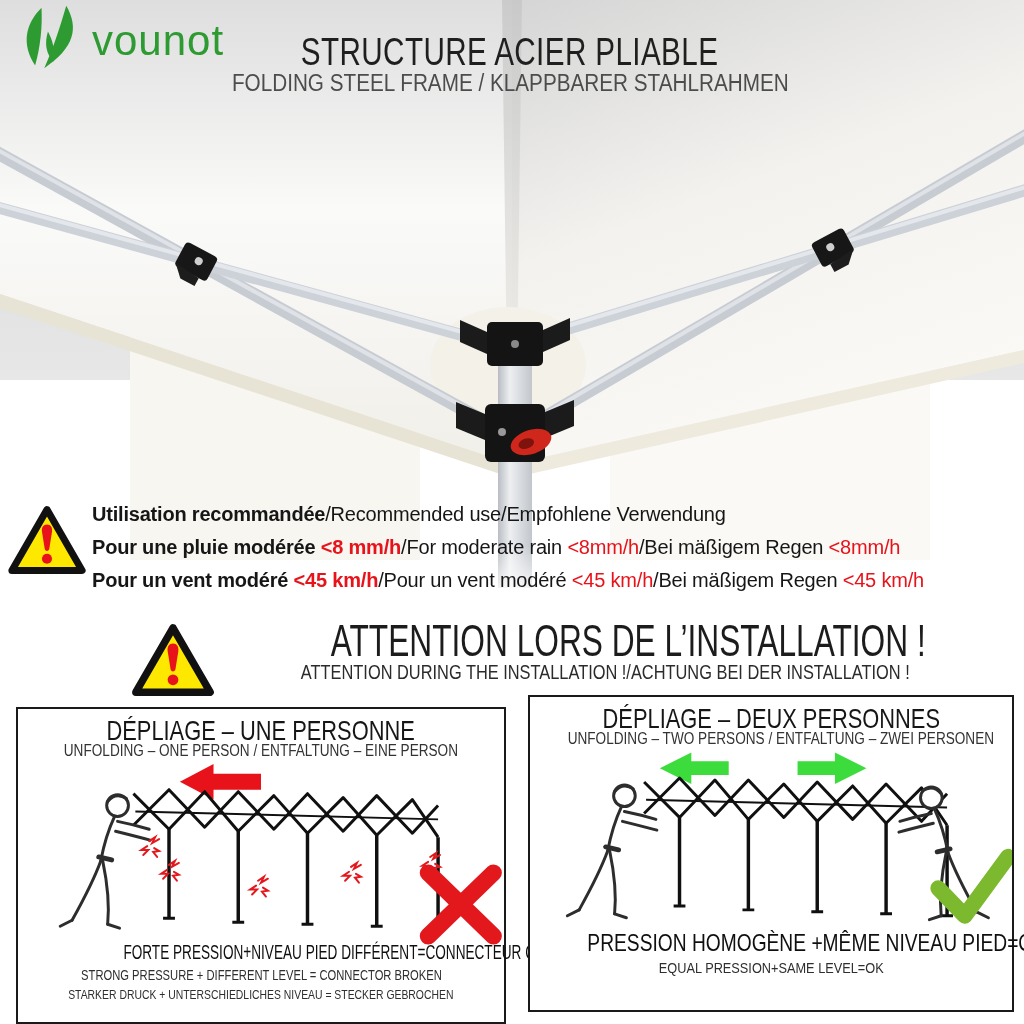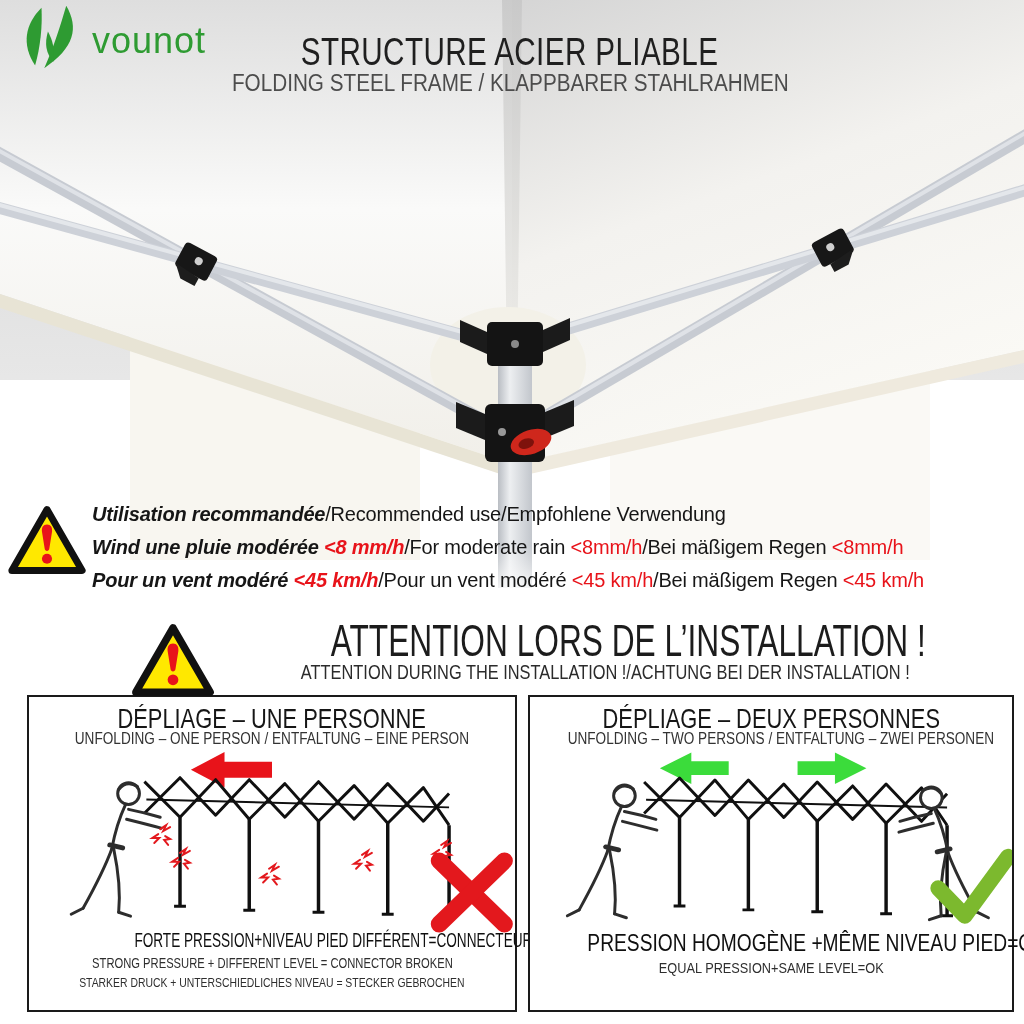--- a/index.html
+++ b/index.html
@@ -5,46 +5,46 @@
   html,body{margin:0;padding:0;}
   body{width:1024px;height:1024px;background:#ffffff;font-family:"Liberation Sans",sans-serif;overflow:hidden;}
   #stage{position:relative;width:1024px;height:1024px;background:#ffffff;}
 
   
   .photo{position:absolute;top:0;left:0;width:1024px;height:600px;}
 
   
   .header{position:absolute;top:0;left:0;width:1024px;height:80px;}
   .brand{position:absolute;left:14px;top:4px;display:flex;align-items:center;}
-  .brand-text{color:#2e9b32;font-size:36px;letter-spacing:1px;margin-left:12px;margin-top:8px;}
+  .brand-text{color:#2e9b32;font-size:42px;letter-spacing:1px;margin-left:12px;margin-top:8px;}
   .head-titles{position:absolute;left:150px;top:4px;width:720px;text-align:center;margin-top:27px;}
   .head-title{font-size:38px;color:#1f1f1f;white-space:nowrap;display:inline-block;transform:scaleX(0.78);transform-origin:center;letter-spacing:0.5px;}
   .head-sub{margin-top:-4px;}
   .head-sub span{font-size:23px;color:#4c4c4c;white-space:nowrap;display:inline-block;transform:scaleX(0.9);transform-origin:center;}
 
   
   .recommend{position:absolute;top:498px;left:0;width:1024px;z-index:5;}
   .rec-tri{position:absolute;left:8px;top:6px;}
   .rec-lines{margin-left:92px;}
   .rec-line{font-size:20px;line-height:33px;color:#161616;white-space:nowrap;letter-spacing:-0.2px;}
-  .rec-line .b{font-weight:700;font-style:italic;}
+  .rec-line .b{font-weight:700;}
   .rec-line .r{color:#e8131a;}
   .rec-line .b.r{font-weight:700;}
 
   
   .attention{position:absolute;top:616px;left:0;width:872px;z-index:5;}
   .att-tri{position:absolute;left:131px;top:6px;}
   .att-text{margin-left:215px;width:700px;text-align:center;}
   .att-title{font-size:44px;color:#1c1c1c;white-space:nowrap;display:inline-block;transform:scaleX(0.72);transform-origin:center;}
   .att-sub{margin-top:-6px;}
   .att-sub span{font-size:21px;color:#2b2b2b;white-space:nowrap;display:inline-block;transform:scaleX(0.78);transform-origin:center;}
 
   
   .panel{position:absolute;top:695px;height:313px;background:#ffffff;border:2px solid #1a1a1a;text-align:center;}
-  .panel-left{left:27px;width:486px;}
+  .panel-left{left:16px;width:486px;margin-top:12px;}
   .panel-right{left:528px;width:482px;}
   .p-title{margin-top:6px;font-size:28px;color:#161616;white-space:nowrap;display:inline-block;transform:scaleX(0.78);transform-origin:center;}
   .p-sub{margin-top:-5px;}
   .p-sub span{font-size:16px;color:#333333;white-space:nowrap;display:inline-block;transform:scaleX(0.85);transform-origin:center;}
   .p-art{display:block;margin-top:2px;}
   .p-fr{white-space:nowrap;display:inline-block;color:#0f0f0f;transform-origin:center;margin-top:-4px;}
   .panel-left .p-fr{font-size:20px;transform:scaleX(0.68);}
   .panel-right .p-fr{font-size:24px;transform:scaleX(0.8);}
   .p-en{margin-top:2px;}
   .p-en span{white-space:nowrap;display:inline-block;color:#2e2e2e;transform-origin:center;}
@@ -196,21 +196,21 @@
       <div class="head-sub"><span>FOLDING STEEL FRAME / KLAPPBARER STAHLRAHMEN</span></div>
     </div>
   </div>
 
   <div class="recommend">
     <svg class="rec-tri" width="78" height="72" viewBox="0 0 100 92">
       <use href="#def-warntri"></use>
     </svg>
     <div class="rec-lines">
       <div class="rec-line"><span class="b">Utilisation recommandée</span><span>/Recommended use/Empfohlene Verwendung</span></div>
-      <div class="rec-line"><span class="b">Wind une pluie modérée </span><span class="b r">&lt;8 mm/h</span><span>/For moderate rain </span><span class="r">&lt;8mm/h</span><span>/Bei mäßigem Regen </span><span class="r">&lt;8mm/h</span></div>
+      <div class="rec-line"><span class="b">Pour une pluie modérée </span><span class="b r">&lt;8 mm/h</span><span>/For moderate rain </span><span class="r">&lt;8mm/h</span><span>/Bei mäßigem Regen </span><span class="r">&lt;8mm/h</span></div>
       <div class="rec-line"><span class="b">Pour un vent modéré </span><span class="b r">&lt;45 km/h</span><span>/Pour un vent modéré </span><span class="r">&lt;45 km/h</span><span>/Bei mäßigem Regen </span><span class="r">&lt;45 km/h</span></div>
     </div>
   </div>
 
   <div class="attention">
     <svg class="att-tri" width="84" height="76" viewBox="0 0 100 92">
       <use href="#def-warntri"></use>
     </svg>
     <div class="att-text">
       <div><span class="att-title">ATTENTION LORS DE L’INSTALLATION !</span></div>

